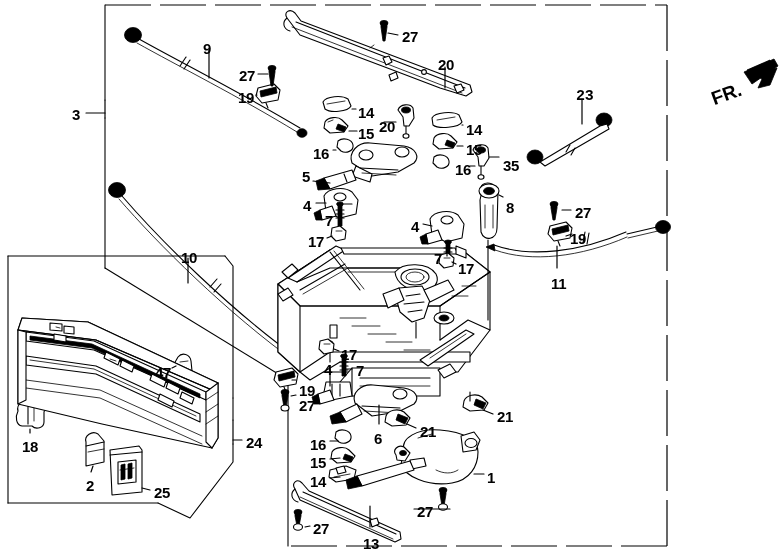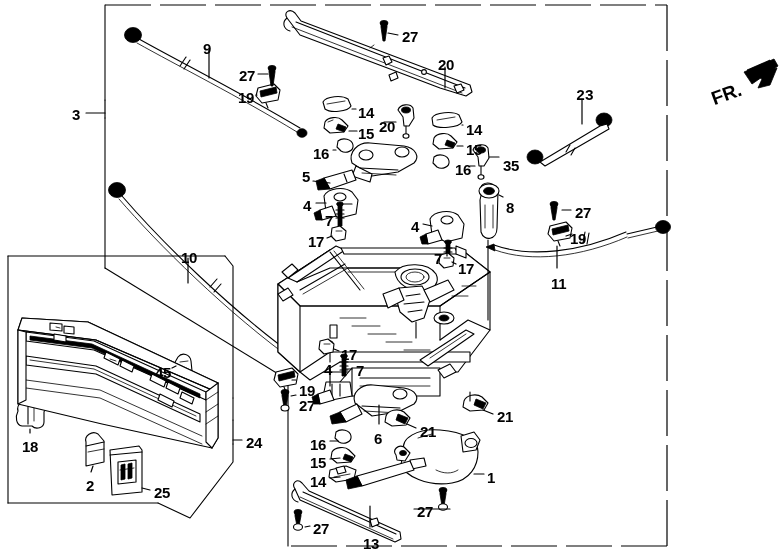--- a/index.html
+++ b/index.html
@@ -586,21 +586,21 @@
   <div class="callout" style="left:325px; top:213px;">7</div>
   <div class="callout" style="left:308px; top:234px;">17</div>
   <div class="callout" style="left:506px; top:200px;">8</div>
   <div class="callout" style="left:411px; top:219px;">4</div>
   <div class="callout" style="left:434px; top:251px;">7</div>
   <div class="callout" style="left:458px; top:261px;">17</div>
   <div class="callout" style="left:575px; top:205px;">27</div>
   <div class="callout" style="left:570px; top:231px;">19</div>
   <div class="callout" style="left:551px; top:276px;text-align:center;">11</div>
   <div class="callout" style="left:181px; top:250px;">10</div>
-  <div class="callout" style="left:155px; top:365px;">45</div>
+  <div class="callout" style="left:155px; top:365px;">47</div>
   <div class="callout" style="left:341px; top:347px;">17</div>
   <div class="callout" style="left:324px; top:362px;">4</div>
   <div class="callout" style="left:356px; top:363px;">7</div>
   <div class="callout" style="left:299px; top:383px;">19</div>
   <div class="callout" style="left:299px; top:398px;">27</div>
   <div class="callout" style="left:374px; top:431px;">6</div>
   <div class="callout" style="left:497px; top:409px;">21</div>
   <div class="callout" style="left:420px; top:424px;">21</div>
   <div class="callout" style="left:310px; top:437px;">16</div>
   <div class="callout" style="left:310px; top:455px;">15</div>

